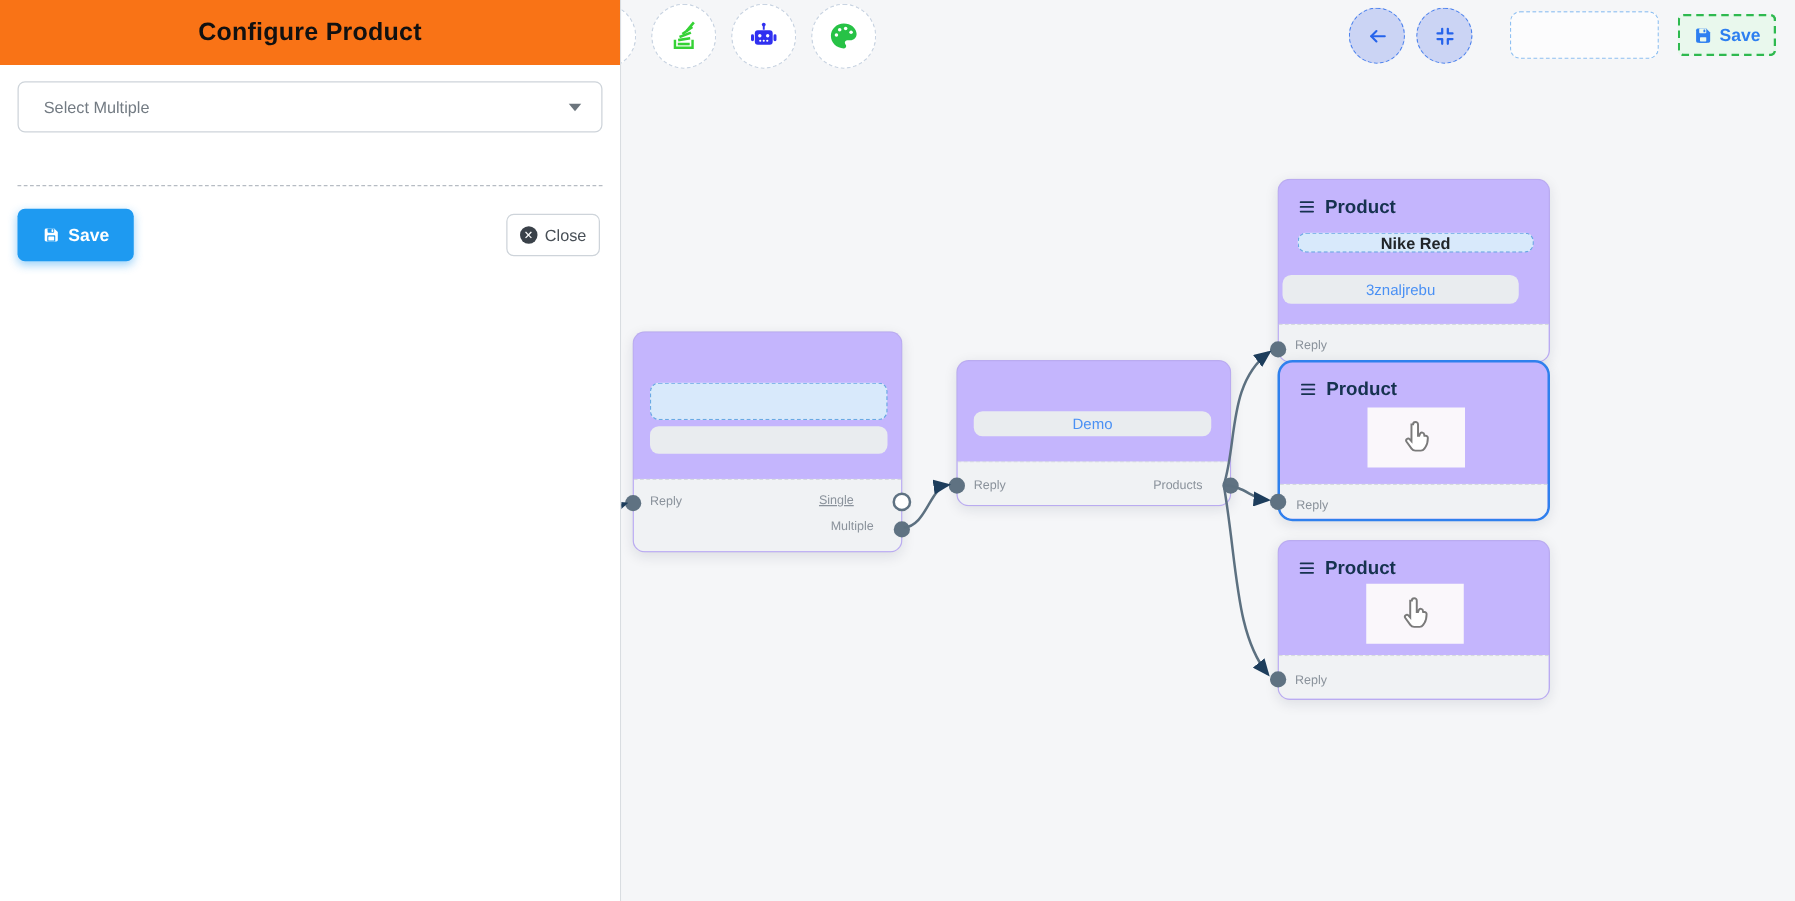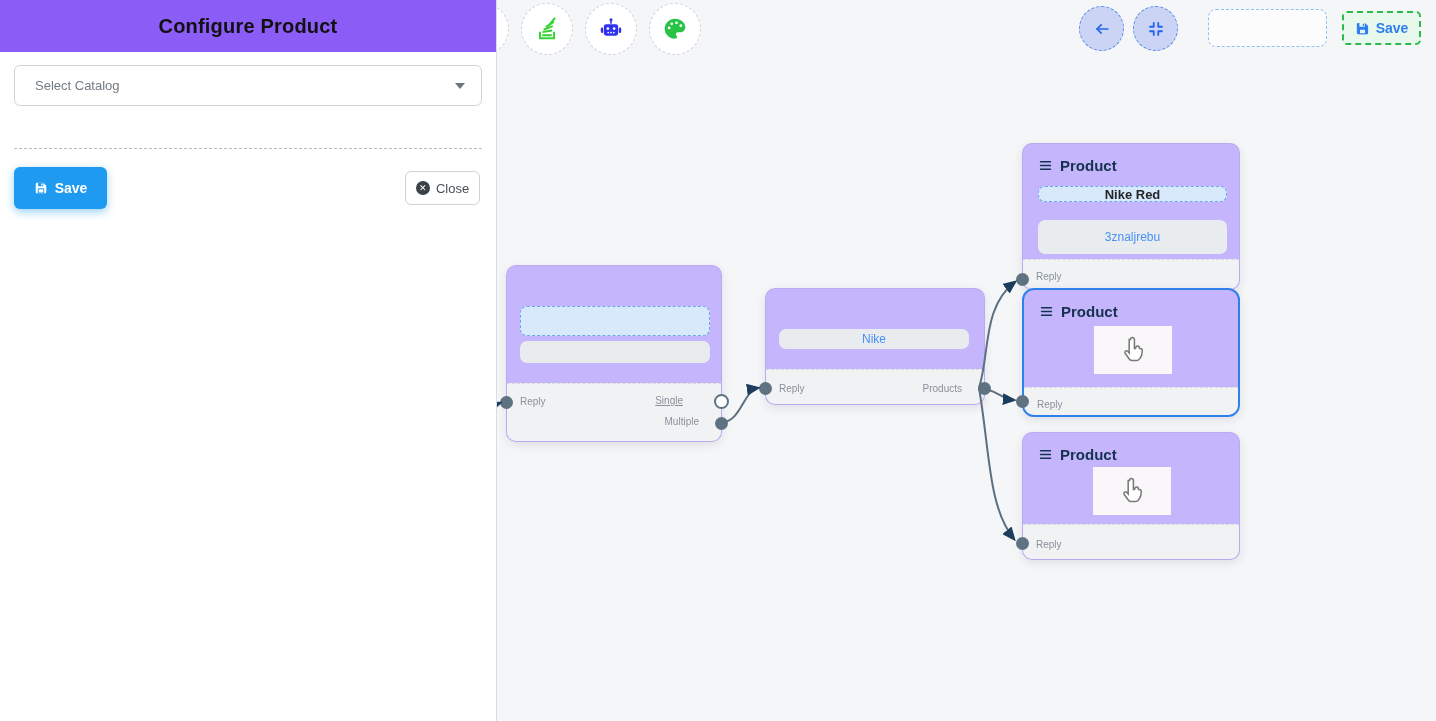--- a/index.html
+++ b/index.html
@@ -1,21 +1,21 @@
 <!DOCTYPE html>
 <html><head>
 <meta charset="utf-8">
 <style>
   * { margin:0; padding:0; box-sizing:border-box; }
   html,body { width:1436px; height:721px; overflow:hidden; }
   body { font-family:"Liberation Sans", sans-serif; display:flex; background:#f5f6f8; }
 
   
   .panel { width:497px; height:721px; background:#fff; border-right:1px solid #d9dde1; flex:0 0 auto; position:relative; }
-  .panel-header { height:52px; background:#8b5cf6; display:flex; align-items:center; justify-content:center; }
+  .panel-header { height:52px; background:#f97316; display:flex; align-items:center; justify-content:center; }
   .panel-title { font-size:20px; font-weight:bold; color:#111; letter-spacing:.2px; }
   .panel-body { padding:0 14px; }
   .field-label { margin-top:32px; font-size:14px; color:#212529; letter-spacing:.3px; }
   .select-box { margin-top:13px; height:41px; border:1px solid #ced4da; border-radius:6px; background:#fff;
     display:flex; align-items:center; justify-content:space-between; padding:0 16px 0 20px; cursor:pointer; }
   .select-text { font-size:13px; color:#737b83; }
   .caret { width:0; height:0; border-left:5px solid transparent; border-right:5px solid transparent; border-top:6px solid #6c757d; }
   .panel-divider { border:none; border-top:1.5px dashed #b6bcc3; margin-top:42px; }
   .panel-actions { display:flex; justify-content:space-between; align-items:flex-start; margin-top:18px; }
   .btn-save-blue { background:#1e9af1; color:#fff; border:none; border-radius:6px; width:93px; height:42px;
@@ -61,21 +61,21 @@
 </style>
 </head>
 <body>
 
 <div class="panel">
   <div class="panel-header">
     <div class="panel-title">Configure Product</div>
   </div>
   <div class="panel-body">
     <div class="select-box">
-      <span class="select-text">Select Catalog</span>
+      <span class="select-text">Select Multiple</span>
       <span class="caret"></span>
     </div>
     <hr class="panel-divider">
     <div class="panel-actions">
       <button class="btn-save-blue">
         <span style="display:inline-flex">
           <svg width="14" height="14" viewBox="0 0 24 24">
               <path fill="#fff" d="M5 3h11l5 5v11a2 2 0 0 1-2 2H5a2 2 0 0 1-2-2V5a2 2 0 0 1 2-2z"></path>
               <rect x="7" y="3" width="9" height="6" rx="1" fill="#1e9af1"></rect>
               <rect x="12.4" y="4.2" width="2.4" height="3.6" rx="0.6" fill="#fff"></rect>
@@ -178,21 +178,21 @@
       <span class="hlabel" style="right:38px; top:11px;text-decoration:underline;">Single</span>
       <span class="hlabel" style="right:22px; top:32px;">Multiple</span>
     </div>
     <div class="handle" style="left:-7px; top:130px;"></div>
     <div class="handle hollow" style="right:-8px; top:128px;"></div>
     <div class="handle" style="right:-7px; top:151px;"></div>
   </div>
 
   <div class="node" style="left:268px; top:288px; width:220px; height:117px;">
     <div class="nfield gray" style="left:13px; top:40px; width:190px; height:20px;">
-      <span class="f-blue">Nike</span>
+      <span class="f-blue">Demo</span>
     </div>
     <div class="node-footer" style="top:80px;">
       <span class="hlabel" style="left:13px; top:13px;">Reply</span>
       <span class="hlabel" style="right:22px; top:13px;">Products</span>
     </div>
     <div class="handle" style="left:-7px; top:93px;"></div>
     <div class="handle" style="right:-7px; top:93px;"></div>
   </div>
 
   <div class="node" style="left:525px; top:143px; width:218px; height:147px;">
@@ -202,21 +202,21 @@
             <path d="M4 6h16"></path>
             <path d="M4 12h16"></path>
             <path d="M4 18h16"></path>
           </svg>
       </span>
       <span>Product</span>
     </div>
     <div class="nfield dashed" style="left:15px; top:42px; width:189px; height:16px;">
       <span class="f-dark">Nike Red</span>
     </div>
-    <div class="nfield gray" style="left:15px; top:76px; width:189px; height:34px;">
+    <div class="nfield gray" style="left:3px; top:76px; width:189px; height:23px;">
       <span class="f-blue">3znaljrebu</span>
     </div>
     <div class="node-footer" style="top:115px;">
       <span class="hlabel" style="left:13px; top:11px;">Reply</span>
     </div>
     <div class="handle" style="left:-7px; top:129px;"></div>
   </div>
 
   <div class="node selected" style="left:525px; top:288px; width:218px; height:129px;">
     <div class="node-title">

